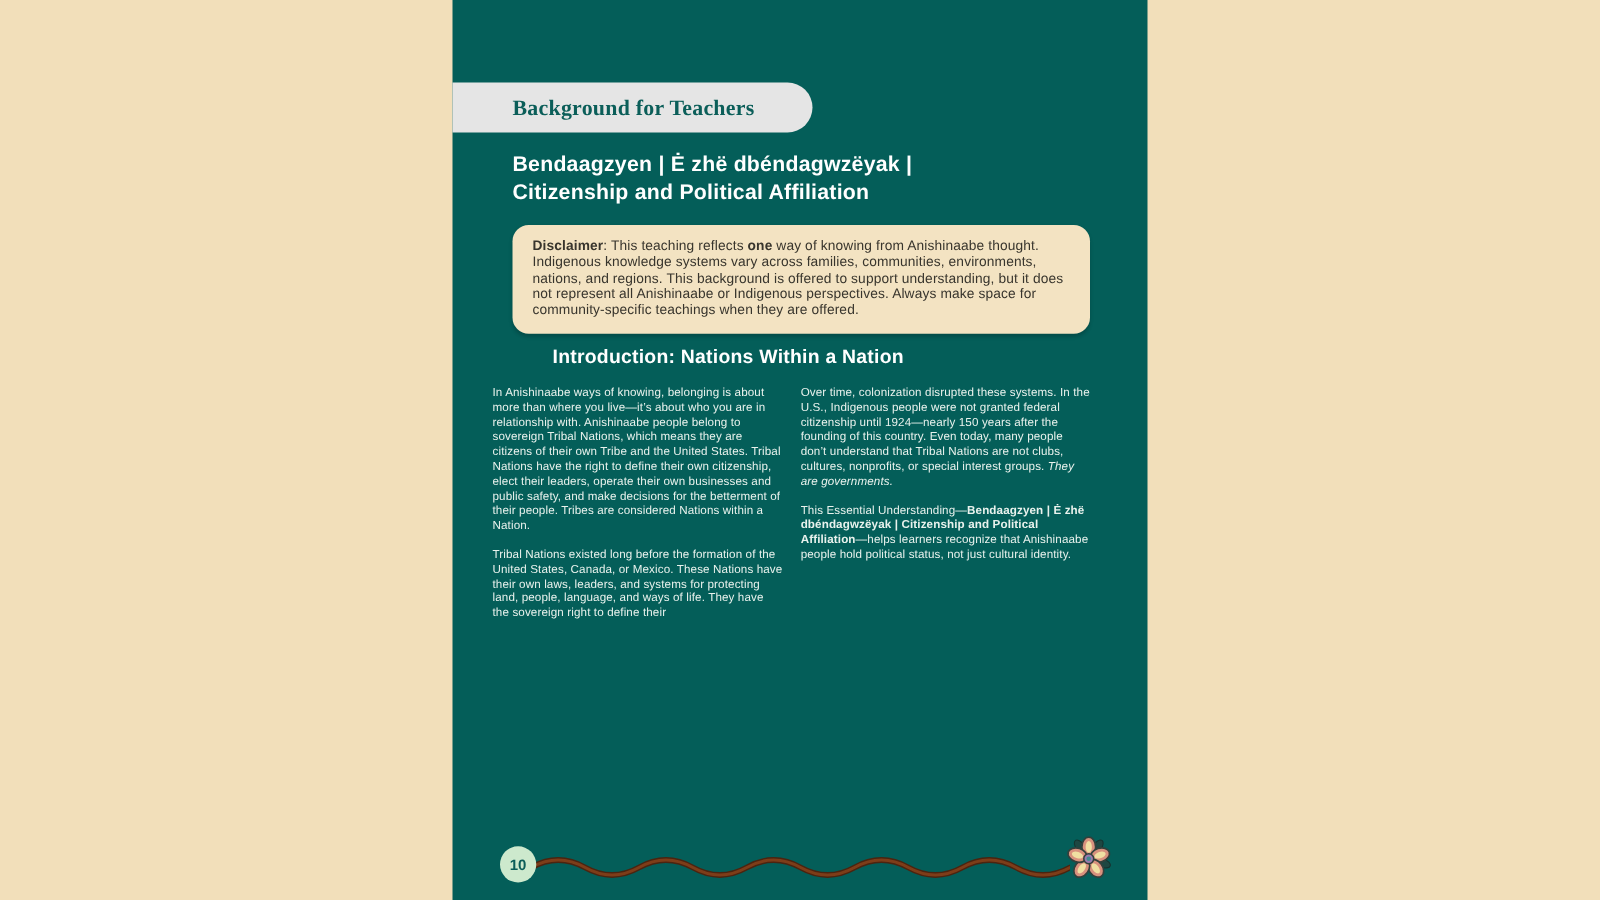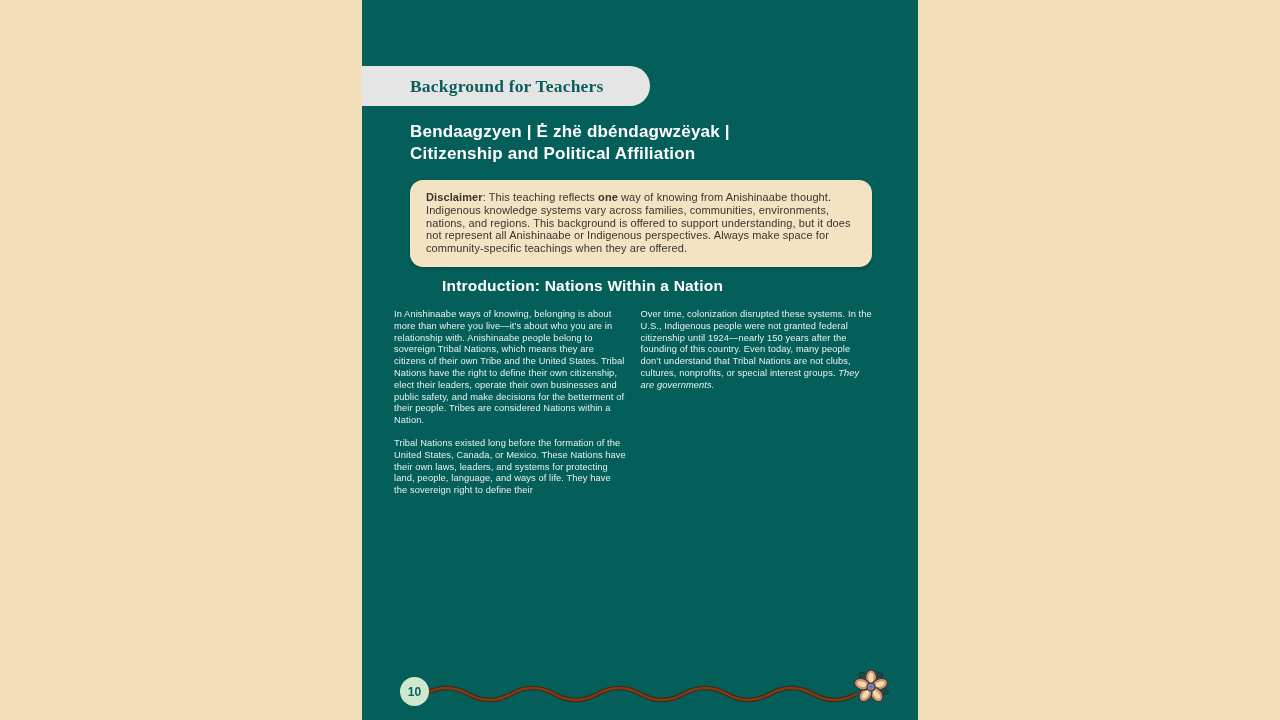--- a/index.html
+++ b/index.html
@@ -153,20 +153,21 @@
 
     <div class="intro-heading">Introduction: Nations Within a Nation</div>
 
     <div class="text-columns">
       <div class="col">
         <p><span>In Anishinaabe ways of knowing, belonging is about more than where you live—it’s about who you are in relationship with. Anishinaabe people belong to sovereign Tribal Nations, which means they are citizens of their own Tribe and the United States. Tribal Nations have the right to define their own citizenship, elect their leaders, operate their own businesses and public safety, and make decisions for the betterment of their people. Tribes are considered Nations within a Nation.</span></p>
         <p><span>Tribal Nations existed long before the formation of the United States, Canada, or Mexico. These Nations have their own laws, leaders, and systems for protecting land, people, language, and ways of life. They have the sovereign right to define their</span></p>
       </div>
       <div class="col">
         <p><span>Over time, colonization disrupted these systems. In the U.S., Indigenous people were not granted federal citizenship until 1924—nearly 150 years after the founding of this country. Even today, many people don’t understand that Tribal Nations are not clubs, cultures, nonprofits, or special interest groups. </span><span class="i">They are governments.</span></p>
+        <p><span>This Essential Understanding—</span><span class="b">Bendaagzyen | Ė zhë dbéndagwzëyak | Citizenship and Political Affiliation</span><span>—helps learners recognize that Anishinaabe people hold political status, not just cultural identity.</span></p>
       </div>
     </div>
 
     <div class="page-footer">
       <div class="page-number-badge">
         <span>10</span>
       </div>
       <svg class="wavy-divider" viewBox="0 0 450 24" preserveAspectRatio="none" aria-hidden="true">
         <path d="M0,12 C15,4 30,4 45,12 S75,20 90,12 S120,4 135,12 S165,20 180,12 S210,4 225,12 S255,20 270,12 S300,4 315,12 S345,20 360,12 S390,4 405,12 S435,20 450,12" fill="none" stroke="#4b2410" stroke-width="4.6" stroke-linecap="round"></path>
         <path d="M0,12 C15,4 30,4 45,12 S75,20 90,12 S120,4 135,12 S165,20 180,12 S210,4 225,12 S255,20 270,12 S300,4 315,12 S345,20 360,12 S390,4 405,12 S435,20 450,12" fill="none" stroke="#7d3d19" stroke-width="2.4" stroke-linecap="round"></path>

